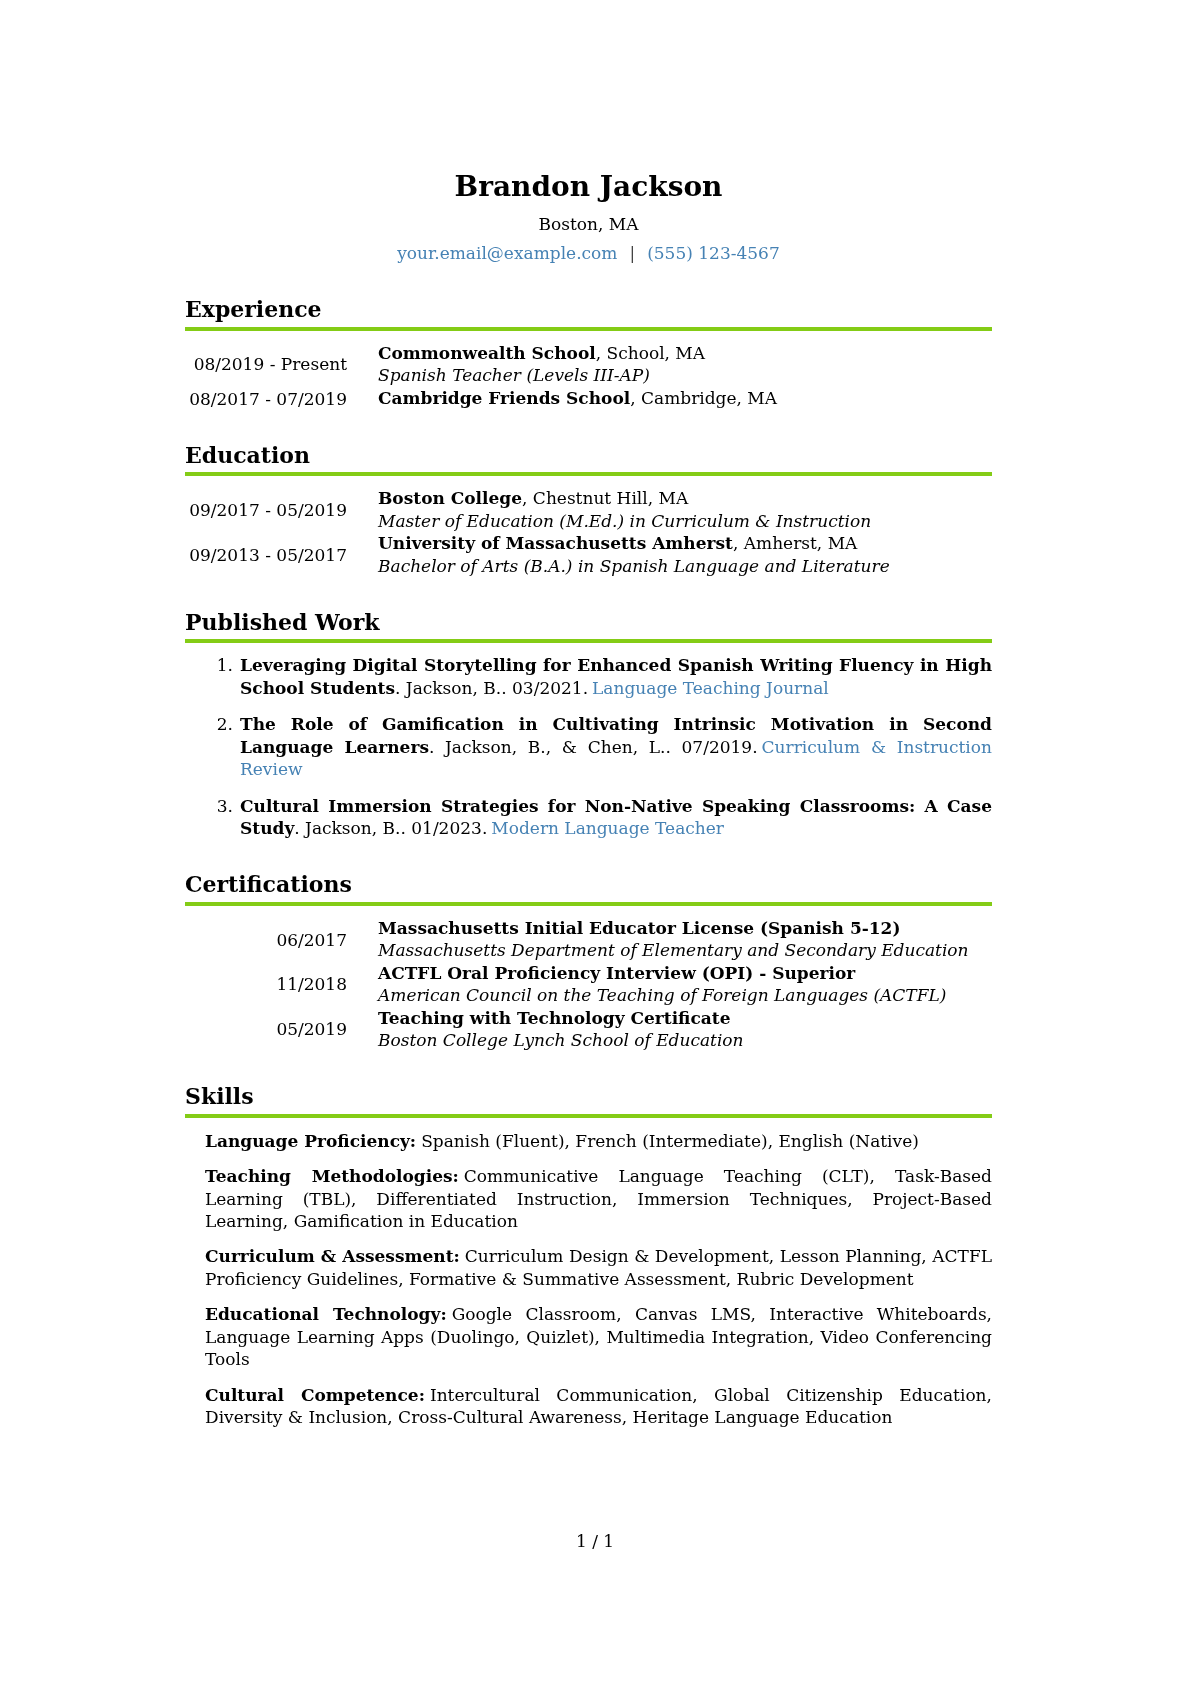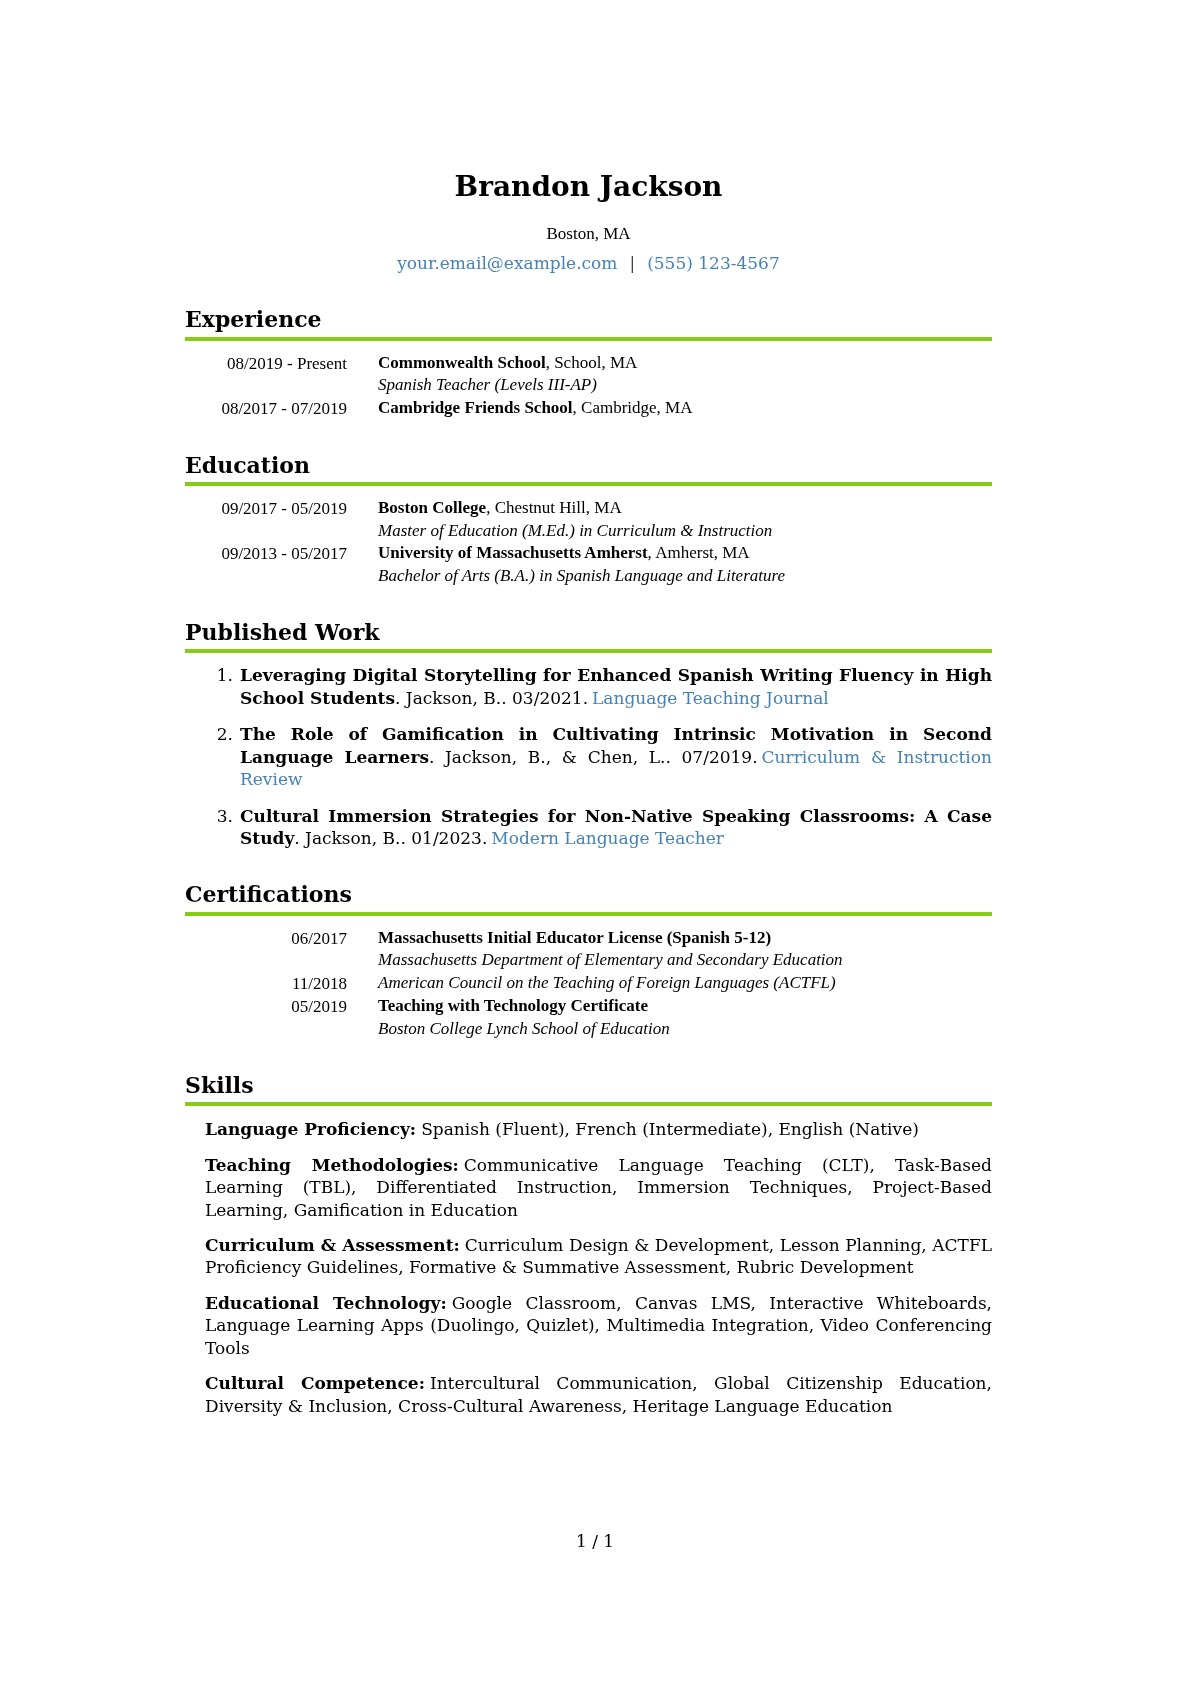--- a/index.html
+++ b/index.html
@@ -21,37 +21,37 @@
     width: 1190px;
     height: 1683px;
     box-sizing: border-box;
     padding: 170px 198px 0 185px;
   }
   a { color: var(--accent, #4682b4); text-decoration: none; cursor: pointer; }
 
   
   .header { text-align: center; }
   .name { font-size: 28px; font-weight: bold; line-height: 1.2; }
-  .location { margin-top: 19px; font-family: Liberation Serif, serif; }
+  .location { margin-top: 9px; }
   .contact { margin-top: 7px; }
   .contact .sep { color: #444; margin: 0 12px; }
 
   
   .section { margin-top: 33px; }
   .section-heading {
     font-size: 22px;
     font-weight: bold;
     padding-bottom: 4px;
     border-bottom: 4px solid #84cc16;
     line-height: 1.15;
   }
   .section-body { margin-top: 11px; }
 
   
-  .row { display: flex; align-items: flex-start; font-family: Liberation Serif, serif; }
+  .row { display: flex; align-items: center; }
   .row .dates {
     width: 162px;
     flex: 0 0 162px;
     text-align: right;
     padding-right: 8px;
     box-sizing: content-box;
     padding-top: 1px;
   }
   .row .vbar {
     flex: 0 0 1px;
@@ -170,20 +170,21 @@
         <div class="vbar"></div>
         <div class="detail">
           <div class="title-line"><b>Massachusetts Initial Educator License (Spanish 5-12)</b></div>
           <div class="subtitle">Massachusetts Department of Elementary and Secondary Education</div>
         </div>
       </div>
       <div class="row">
         <div class="dates">11/2018</div>
         <div class="vbar"></div>
         <div class="detail">
+          <div class="title-line"><b>ACTFL Oral Proficiency Interview (OPI) - Superior</b></div>
           <div class="subtitle">American Council on the Teaching of Foreign Languages (ACTFL)</div>
         </div>
       </div>
       <div class="row">
         <div class="dates">05/2019</div>
         <div class="vbar"></div>
         <div class="detail">
           <div class="title-line"><b>Teaching with Technology Certificate</b></div>
           <div class="subtitle">Boston College Lynch School of Education</div>
         </div>

